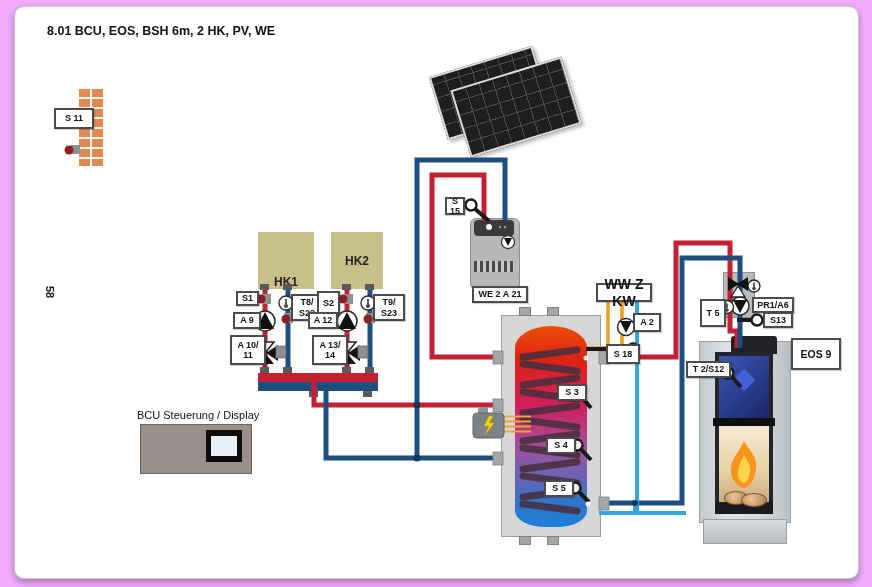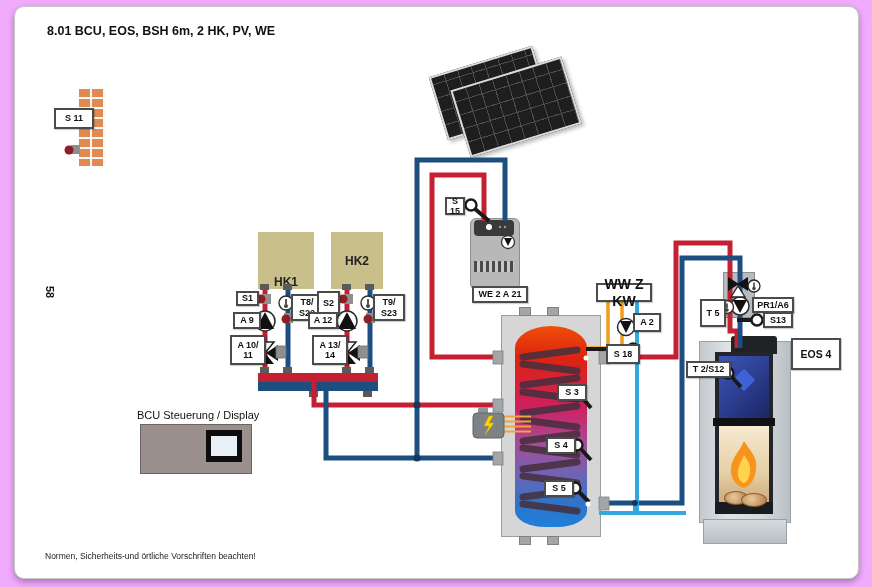--- a/index.html
+++ b/index.html
@@ -72,21 +72,20 @@
   .p-ww{stroke:var(--warm_water);}
 </style>
 </head>
 <body>
 
 <div class="stage">
   <div class="page"></div>
 
   <div class="abs title">8.01 BCU, EOS, BSH 6m, 2 HK, PV, WE</div>
   <div class="abs pagenum">58</div>
-  <div class="abs footer">Normen, Sicherheits-und örtliche Vorschriften beachten!</div>
 
   <div class="abs wall"></div>
 
   <div class="abs pv" style="left:436px;top:60px;width:104px;height:62px;transform:rotate(-17deg);"></div>
   <div class="abs pv" style="left:458px;top:72px;width:112px;height:66px;transform:rotate(-17deg);"></div>
 
   <div class="hk" style="left:258px;top:232px;width:56px;height:57px;align-items:flex-end;">
     <span>HK1</span>
   </div>
   <div class="hk" style="left:331px;top:232px;width:52px;height:57px;">
@@ -364,15 +363,15 @@
   <div class="lbl" style="left:752px;top:297px;width:42px;height:16px;">
     <span>PR1/A6</span>
     </div>
   <div class="lbl" style="left:763px;top:312px;width:30px;height:16px;">
     <span>S13</span>
     </div>
   <div class="lbl" style="left:686px;top:361px;width:45px;height:17px;">
     <span>T 2/S12</span>
     </div>
   <div class="lbl" style="left:791px;top:338px;width:50px;height:32px;font-size:10.5px;">
-    <span>EOS 4</span>
+    <span>EOS 9</span>
     </div>
 </div>
 
 </body></html>

